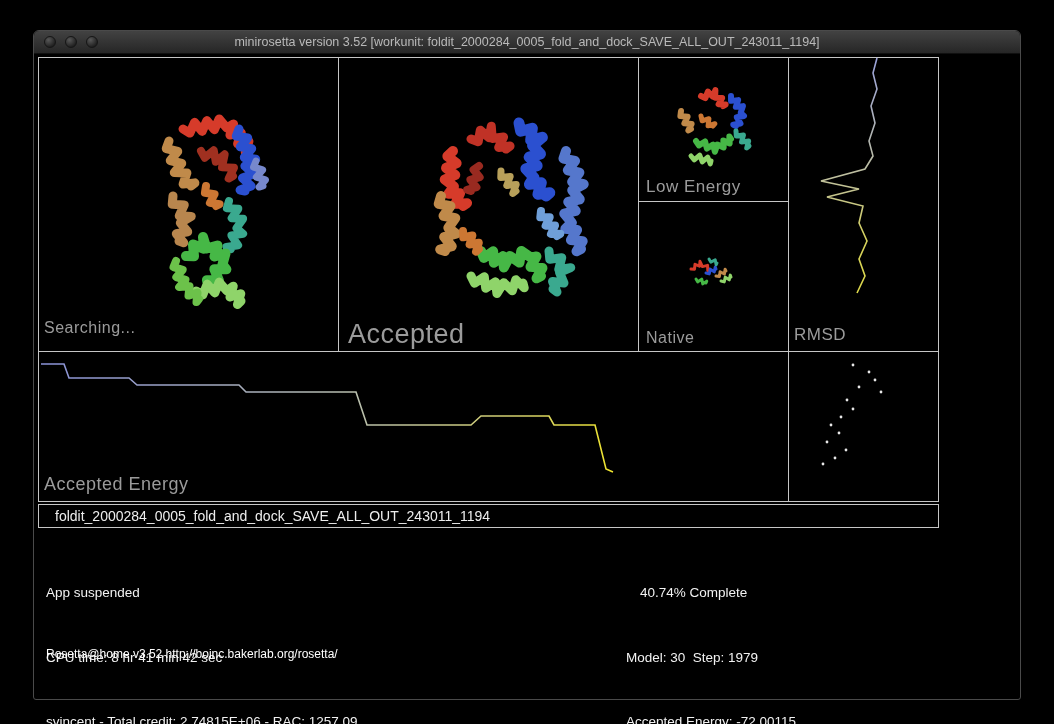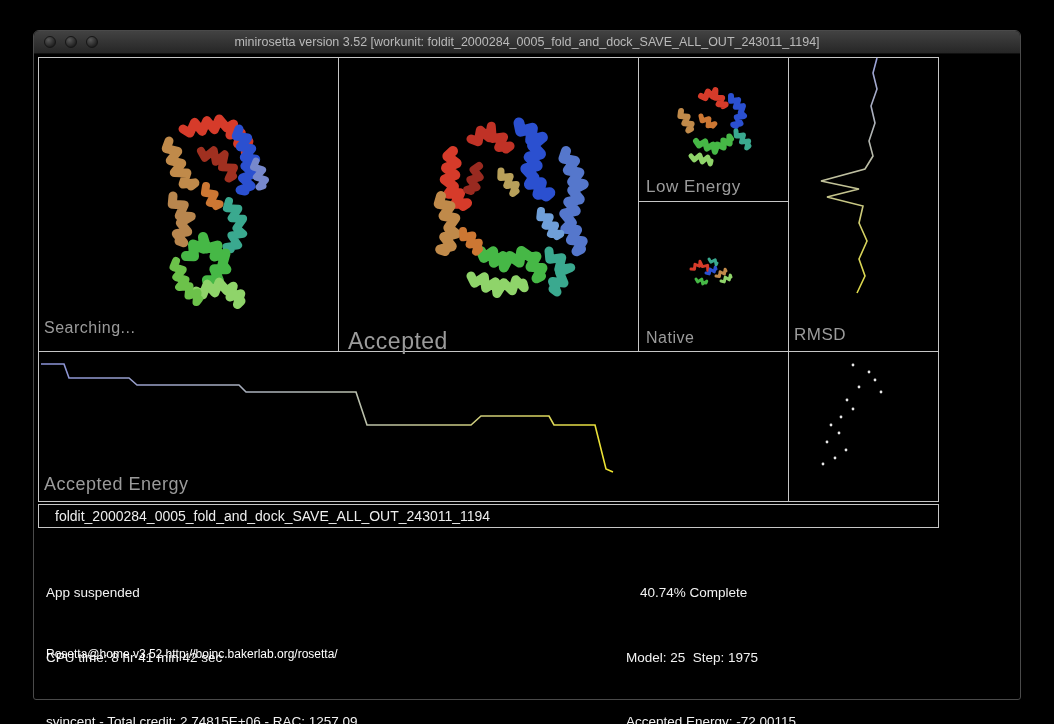--- a/index.html
+++ b/index.html
@@ -25,21 +25,21 @@
   .light{
     width:12px;height:12px;border-radius:50%;
     background:radial-gradient(circle at 35% 30%, #585858, #1f1f1f 75%);
     border:1px solid #161616;box-sizing:border-box;
   }
   .content{position:absolute;left:0;top:22px;width:986px;height:646px;}
   .bline{position:absolute;background:#c6c6c6;}
   #gfx{position:absolute;left:0;top:0;width:986px;height:646px;pointer-events:none;z-index:2;}
   .plabel{position:absolute;color:#9b9b9b;z-index:3;letter-spacing:0.5px;}
   .l-searching{left:10px;top:266px;font-size:16px;}
-  .l-accepted{left:314px;top:266px;font-size:23px;margin-top:9px;}
+  .l-accepted{left:314px;top:266px;font-size:27px;}
   .l-low{left:612px;top:124px;font-size:17px;}
   .l-native{left:612px;top:276px;font-size:16px;}
   .l-rmsd{left:760px;top:272px;font-size:17px;}
   .l-energy{left:10px;top:421px;font-size:18px;}
   .wubar{
     position:absolute;left:4px;top:451px;width:901px;height:24px;
     border:1px solid #c6c6c6;box-sizing:border-box;
     color:#ededed;font-size:14px;line-height:22px;padding-left:16px;
     white-space:nowrap;z-index:3;
   }
@@ -169,21 +169,21 @@
     </div>
 
     <div class="status-left">
       <div>App suspended</div>
       <div>CPU time: 8 hr 41 min 42 sec</div>
       <div>svincent - Total credit: 2.74815E+06 - RAC: 1257.09</div>
     </div>
 
     <div class="status-right">
       <div class="indent">40.74% Complete</div>
-      <div>Model: 25  Step: 1975</div>
+      <div>Model: 30  Step: 1979</div>
       <div>Accepted Energy: -72.00115</div>
       
       
       
     </div>
 
     <div class="footer">Rosetta@home v3.52 http://boinc.bakerlab.org/rosetta/</div>
 
   </div>
 </div>

